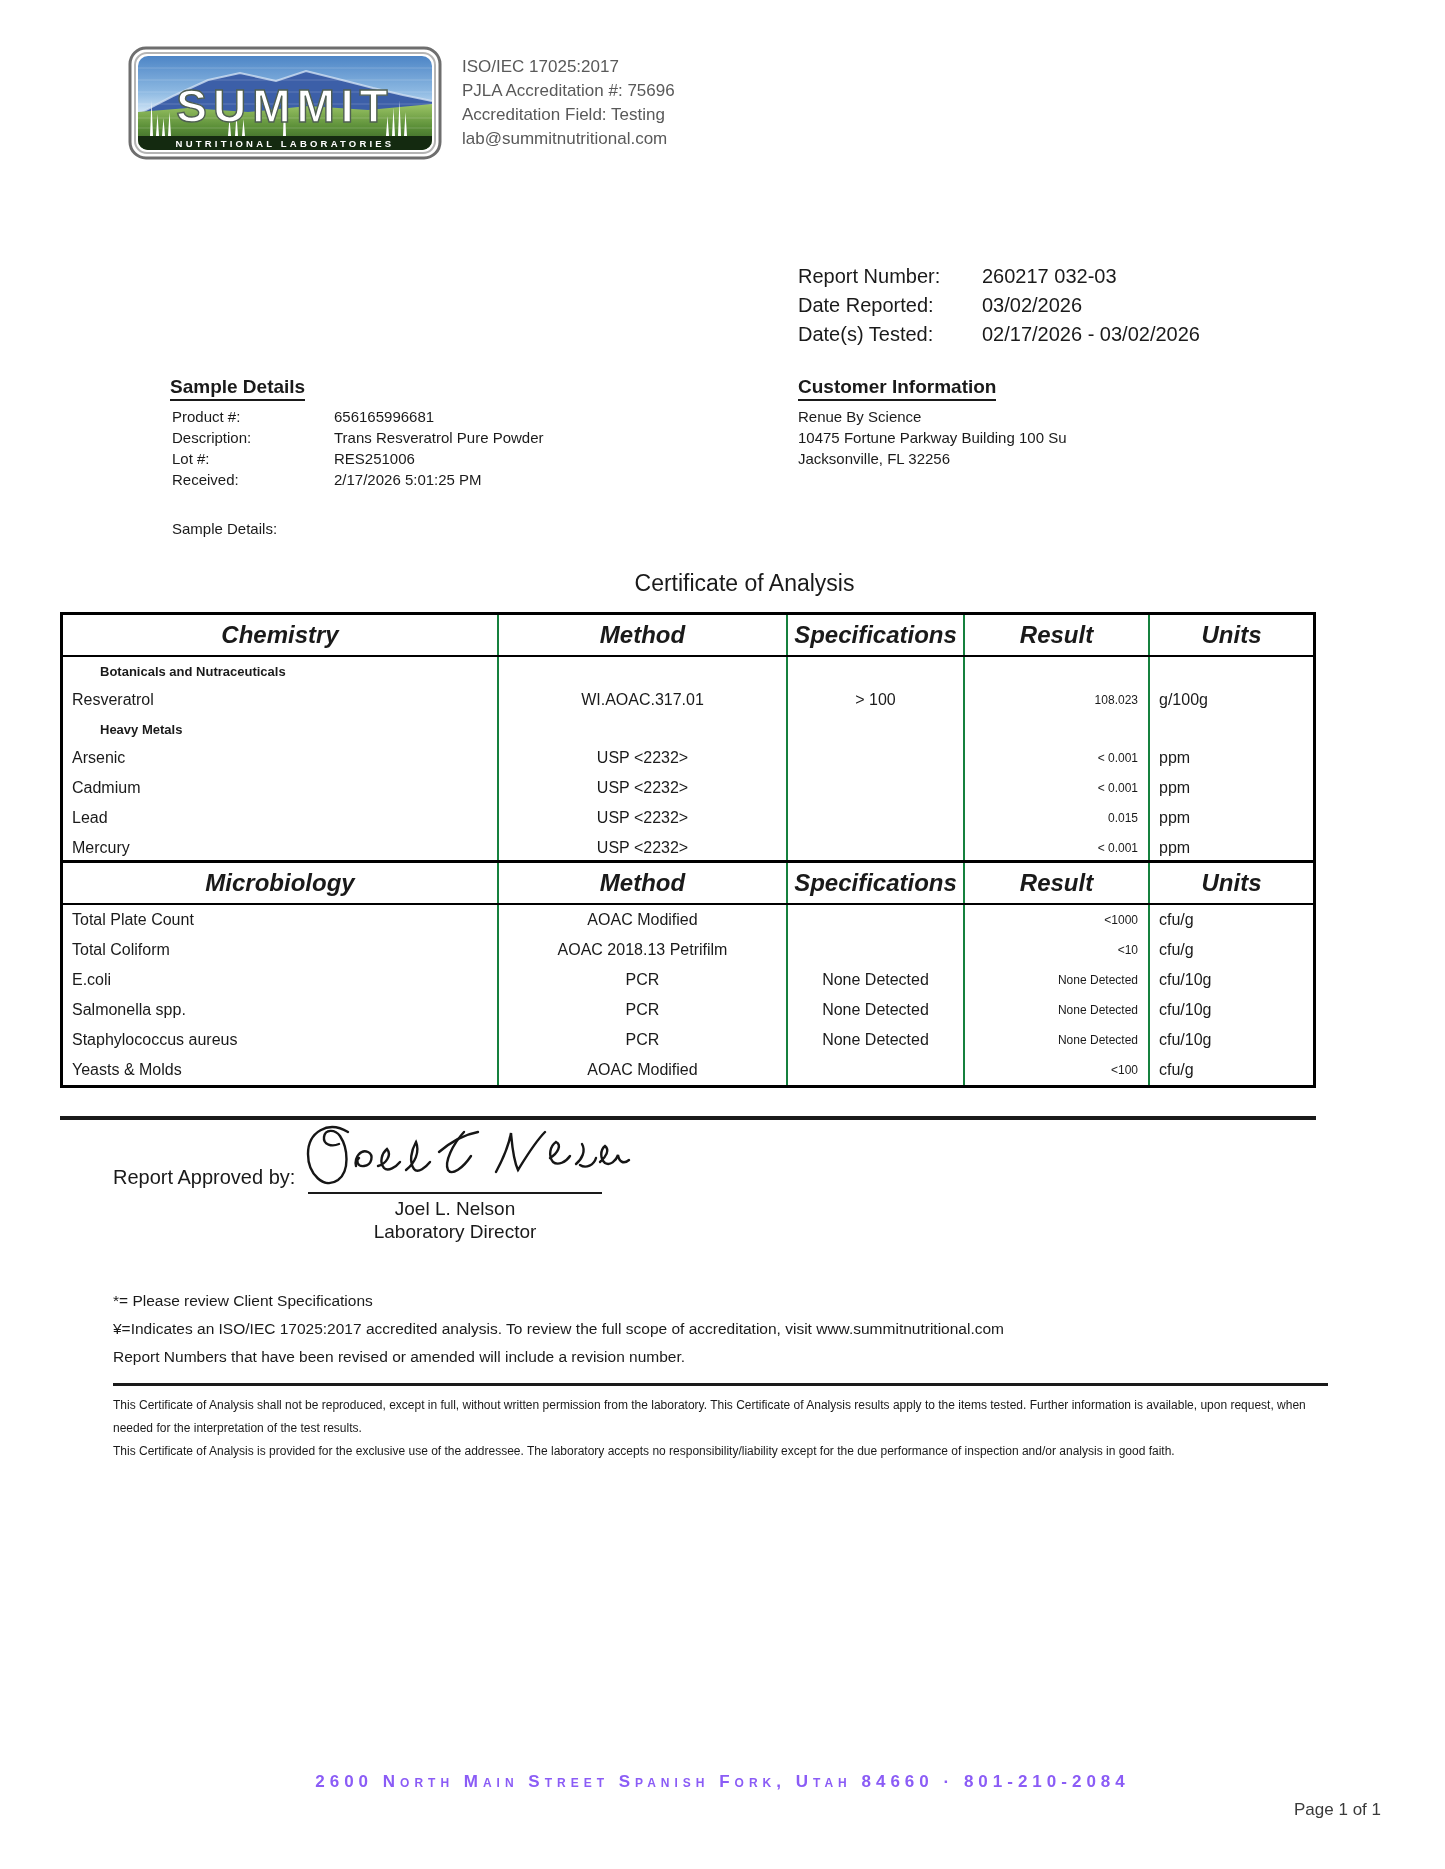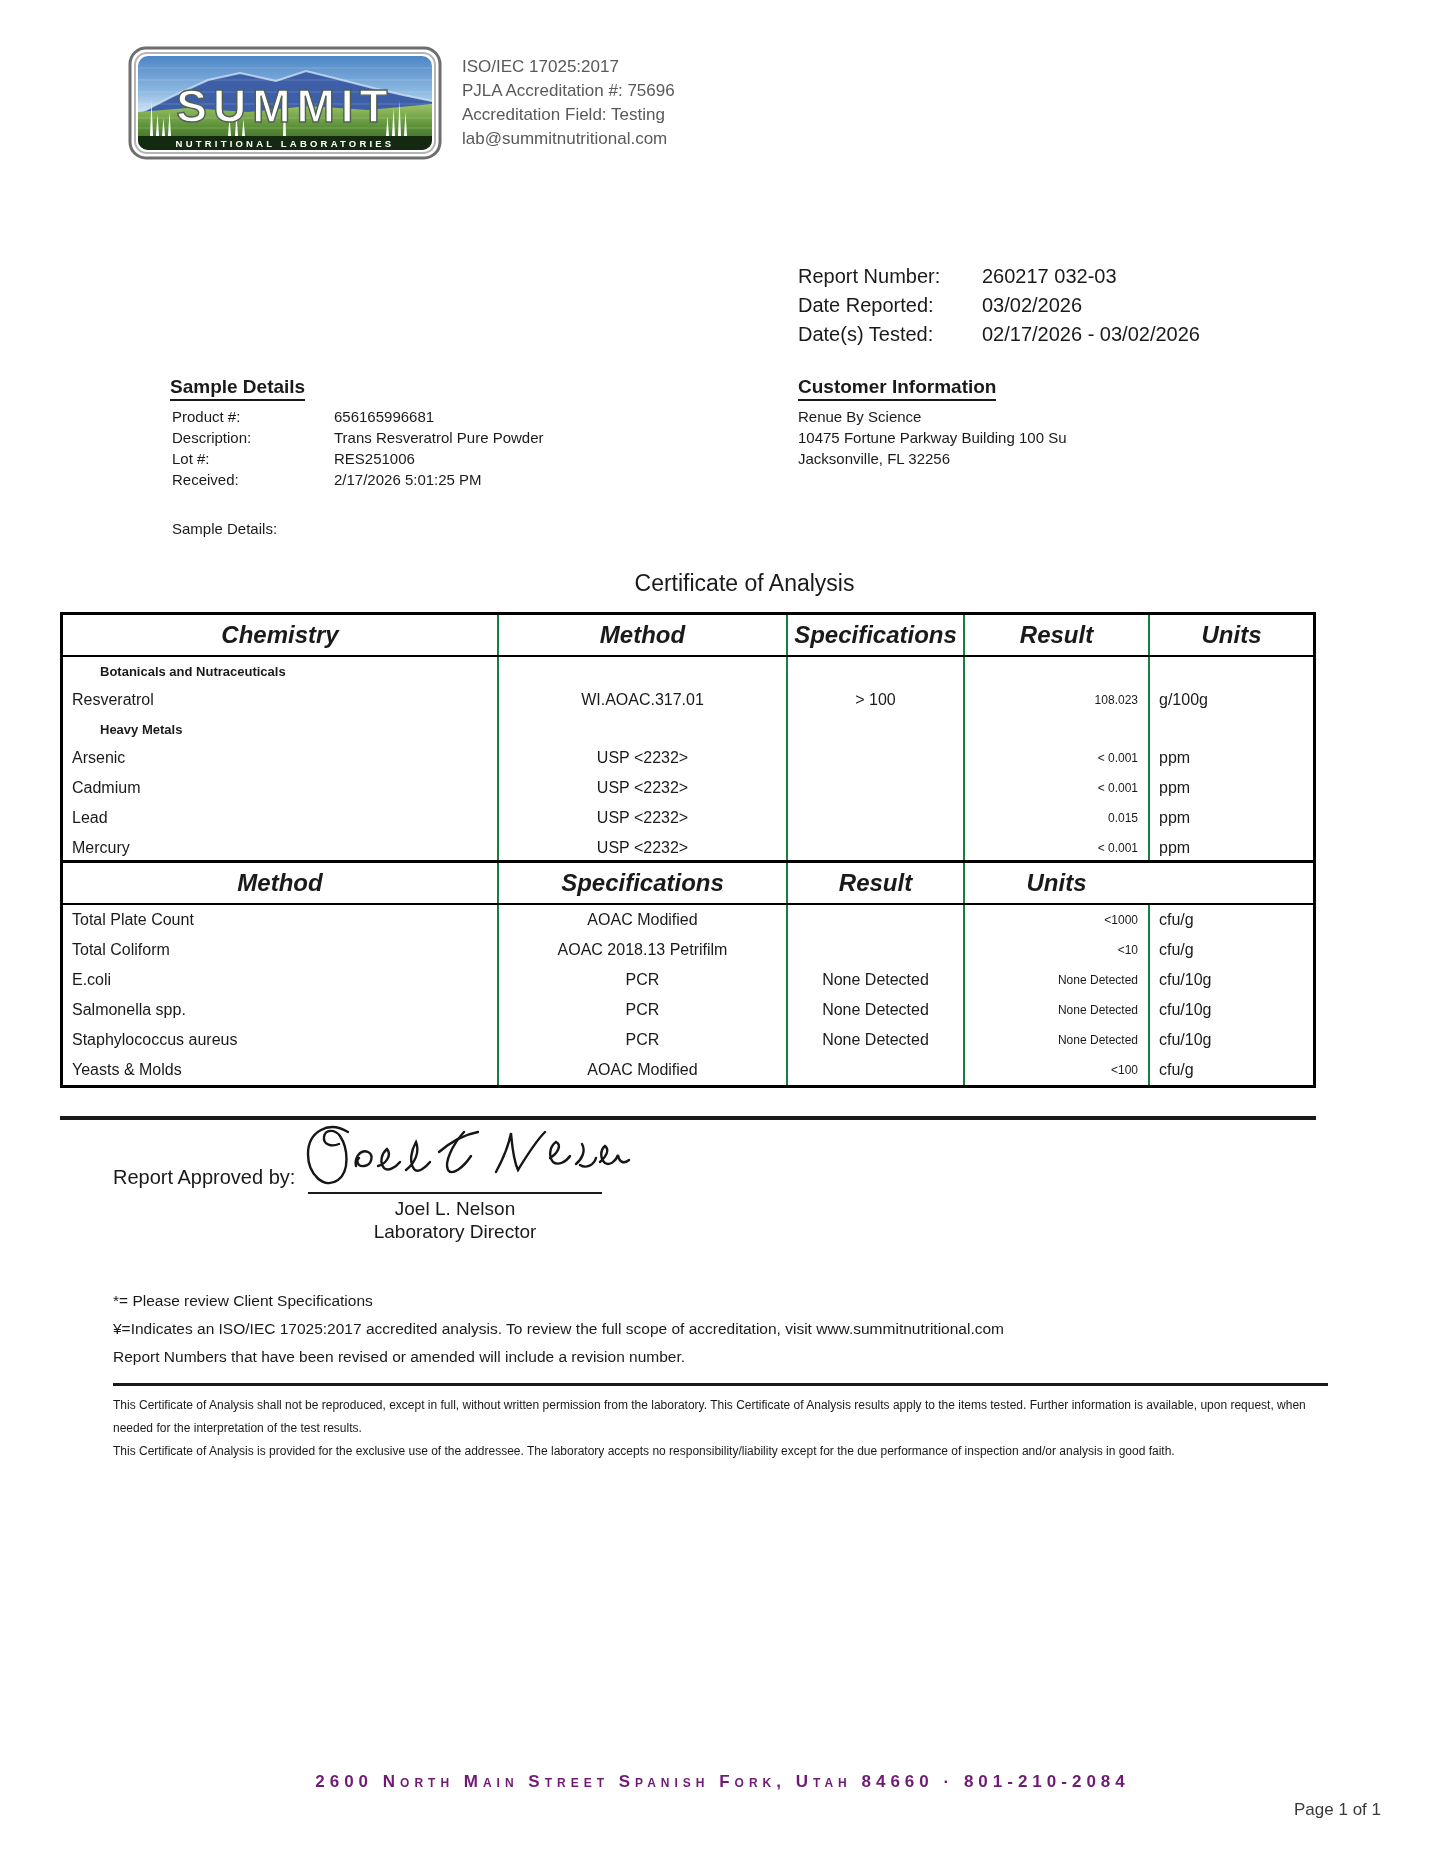--- a/index.html
+++ b/index.html
@@ -65,21 +65,21 @@
   .fn1{left:113px;top:1292px;font-size:15.5px;}
   .fn2{left:113px;top:1320px;font-size:15.5px;}
   .fn3{left:113px;top:1348px;font-size:15.5px;}
 
   .rule-thin{left:113px;top:1383px;width:1215px;height:3px;background:#1a1a1a;}
   .disclaimer{left:113px;top:1394px;width:1225px;font-size:12px;line-height:23px;}
   .disclaimer p{margin:0;}
 
   
   .footer-address{left:0;top:1772px;width:1445px;text-align:center;
-    font-size:17px;font-weight:bold;letter-spacing:5px;color:#701a75;
+    font-size:17px;font-weight:bold;letter-spacing:5px;color:#8b5cf6;
     font-variant:small-caps;}
   .page-number{left:1236px;top:1800px;width:145px;text-align:right;font-size:17px;color:#3a3a3a;}
 </style>
 </head>
 <body>
 
 <div class="page">
 
   <div class="abs logo-wrap">
     <svg width="314" height="114" viewBox="0 0 314 114">
@@ -240,20 +240,21 @@
       <div class="cell c-name">Mercury</div>
       <div class="cell c-center">USP &lt;2232&gt;</div>
       <div class="cell c-center"></div>
       <div class="cell c-result">&lt; 0.001</div>
       <div class="cell c-units">ppm</div>
     </div>
   </div>
 
   <div class="abs coa-table micro-table">
     <div class="t-row t-head">
+      <div>Microbiology</div>
       <div>Method</div>
       <div>Specifications</div>
       <div>Result</div>
       <div>Units</div>
     </div>
     <div class="t-row row-data">
       <div class="cell c-name">Total Plate Count</div>
       <div class="cell c-center">AOAC Modified</div>
       <div class="cell c-center"></div>
       <div class="cell c-result">&lt;1000</div>

